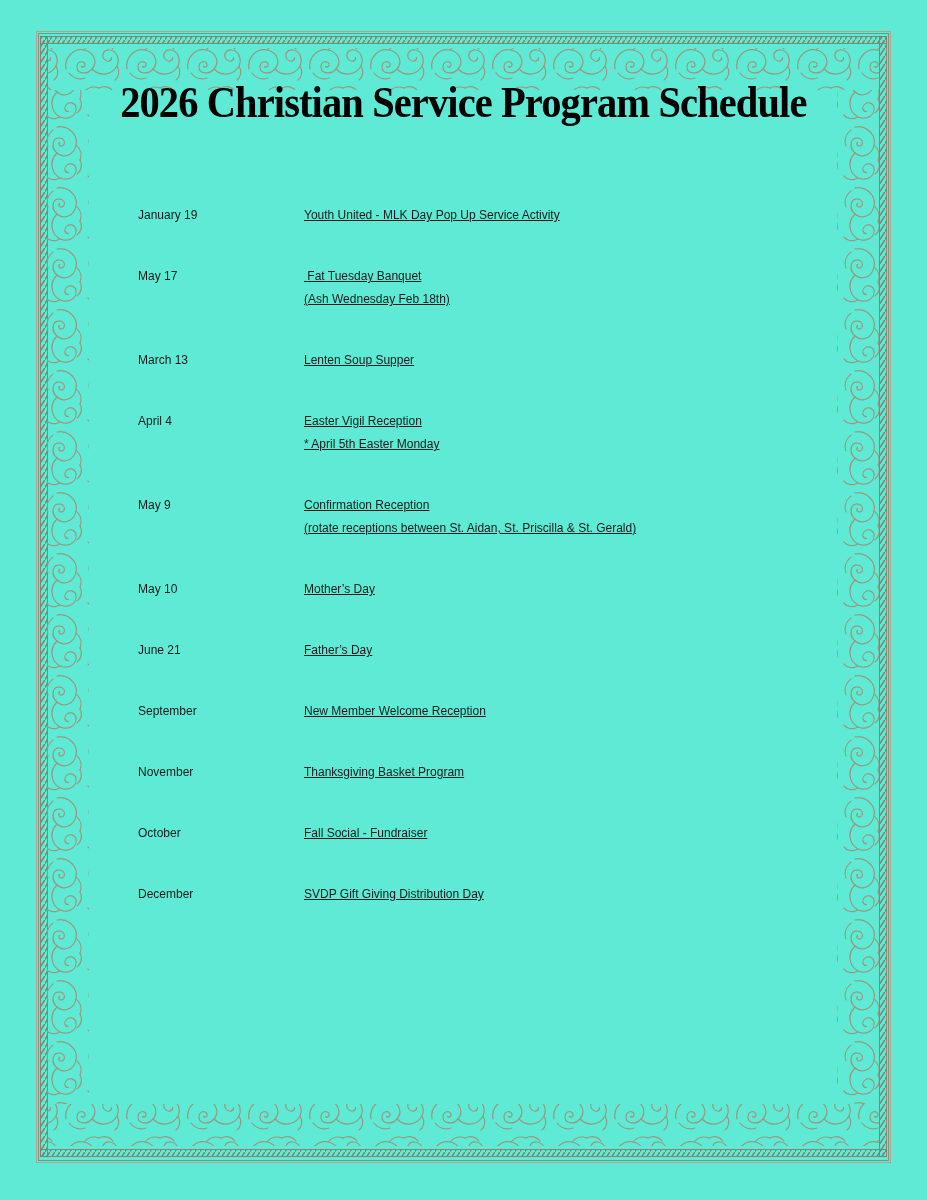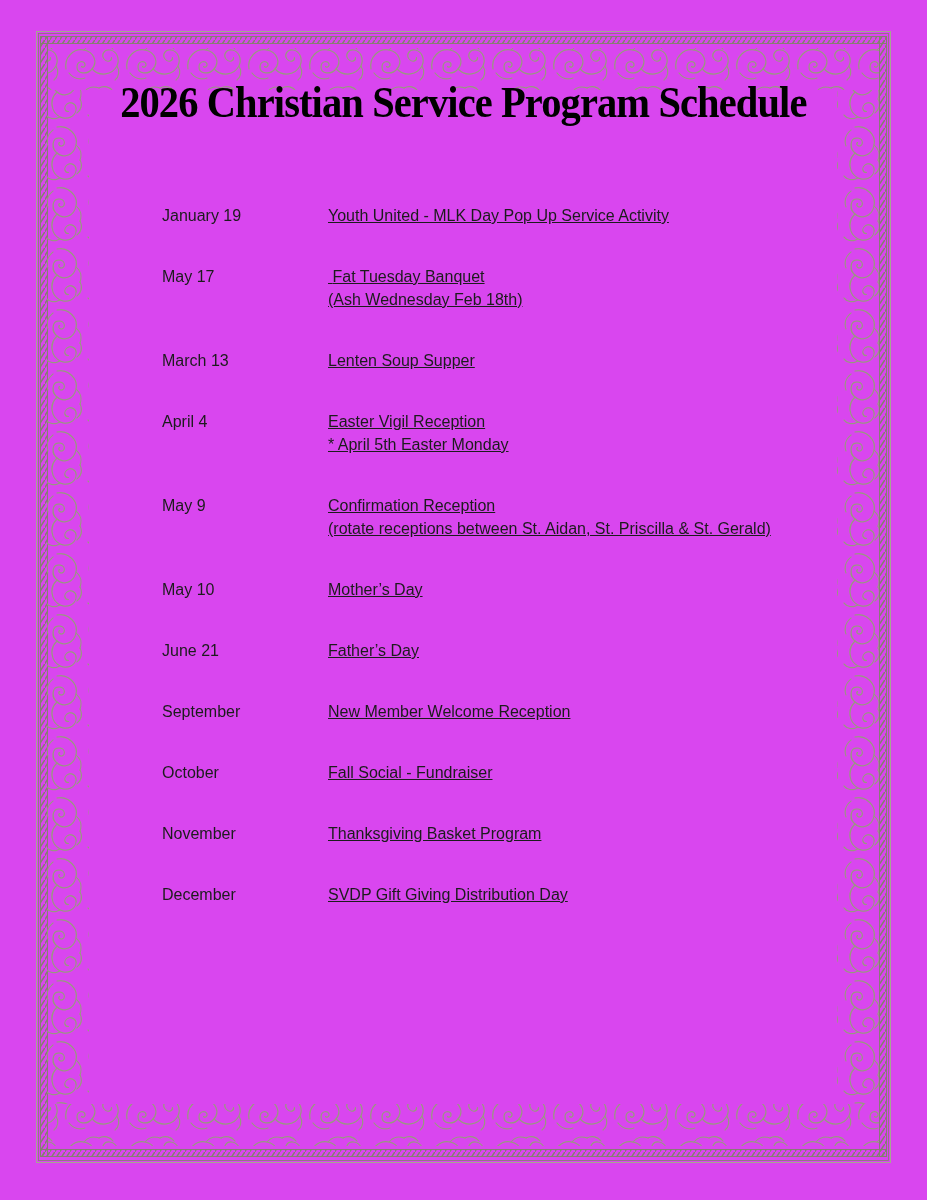--- a/index.html
+++ b/index.html
@@ -1,20 +1,20 @@
 <!DOCTYPE html>
 <html><head>
 <meta charset="utf-8">
 <style>
   html, body { margin: 0; padding: 0; background: #ffffff; }
   .page {
     position: relative;
     width: 927px;
     height: 1200px;
-    background: #d946ef;
+    background: #5eead4;
     overflow: hidden;
     font-family: "Liberation Sans", sans-serif;
   }
   .border-svg {
     position: absolute;
     left: 0; top: 0;
     width: 927px; height: 1200px;
     pointer-events: none;
   }
   .title-wrap {
@@ -38,24 +38,23 @@
   .schedule {
     position: absolute;
     left: 138px;
     top: 204px;
     width: 700px;
   }
   .entry {
     display: grid;
     grid-template-columns: 166px 1fr;
     margin-bottom: 38px;
-    font-size: 16px;
+    font-size: 12px;
     line-height: 23px;
     color: #1c1c1c;
-    margin-left: 24px;
   }
   .entry .date { white-space: nowrap; }
   .entry .event { white-space: pre-wrap; text-decoration: underline; }
 </style>
 </head>
 <body>
 
 <div class="page">
 
   <svg class="border-svg" viewBox="0 0 927 1200" xmlns="http://www.w3.org/2000/svg" aria-hidden="true">
@@ -133,26 +132,26 @@
     </div>
     <div class="entry">
       <span class="date">June 21</span>
       <span class="event">Father’s Day</span>
     </div>
     <div class="entry">
       <span class="date">September</span>
       <span class="event">New Member Welcome Reception</span>
     </div>
     <div class="entry">
+      <span class="date">November</span>
+      <span class="event">Thanksgiving Basket Program</span>
+    </div>
+    <div class="entry">
       <span class="date">October</span>
       <span class="event">Fall Social - Fundraiser</span>
-    </div>
-    <div class="entry">
-      <span class="date">November</span>
-      <span class="event">Thanksgiving Basket Program</span>
     </div>
     <div class="entry">
       <span class="date">December</span>
       <span class="event">SVDP Gift Giving Distribution Day</span>
     </div>
   </div>
 
 </div>
 
 </body></html>

